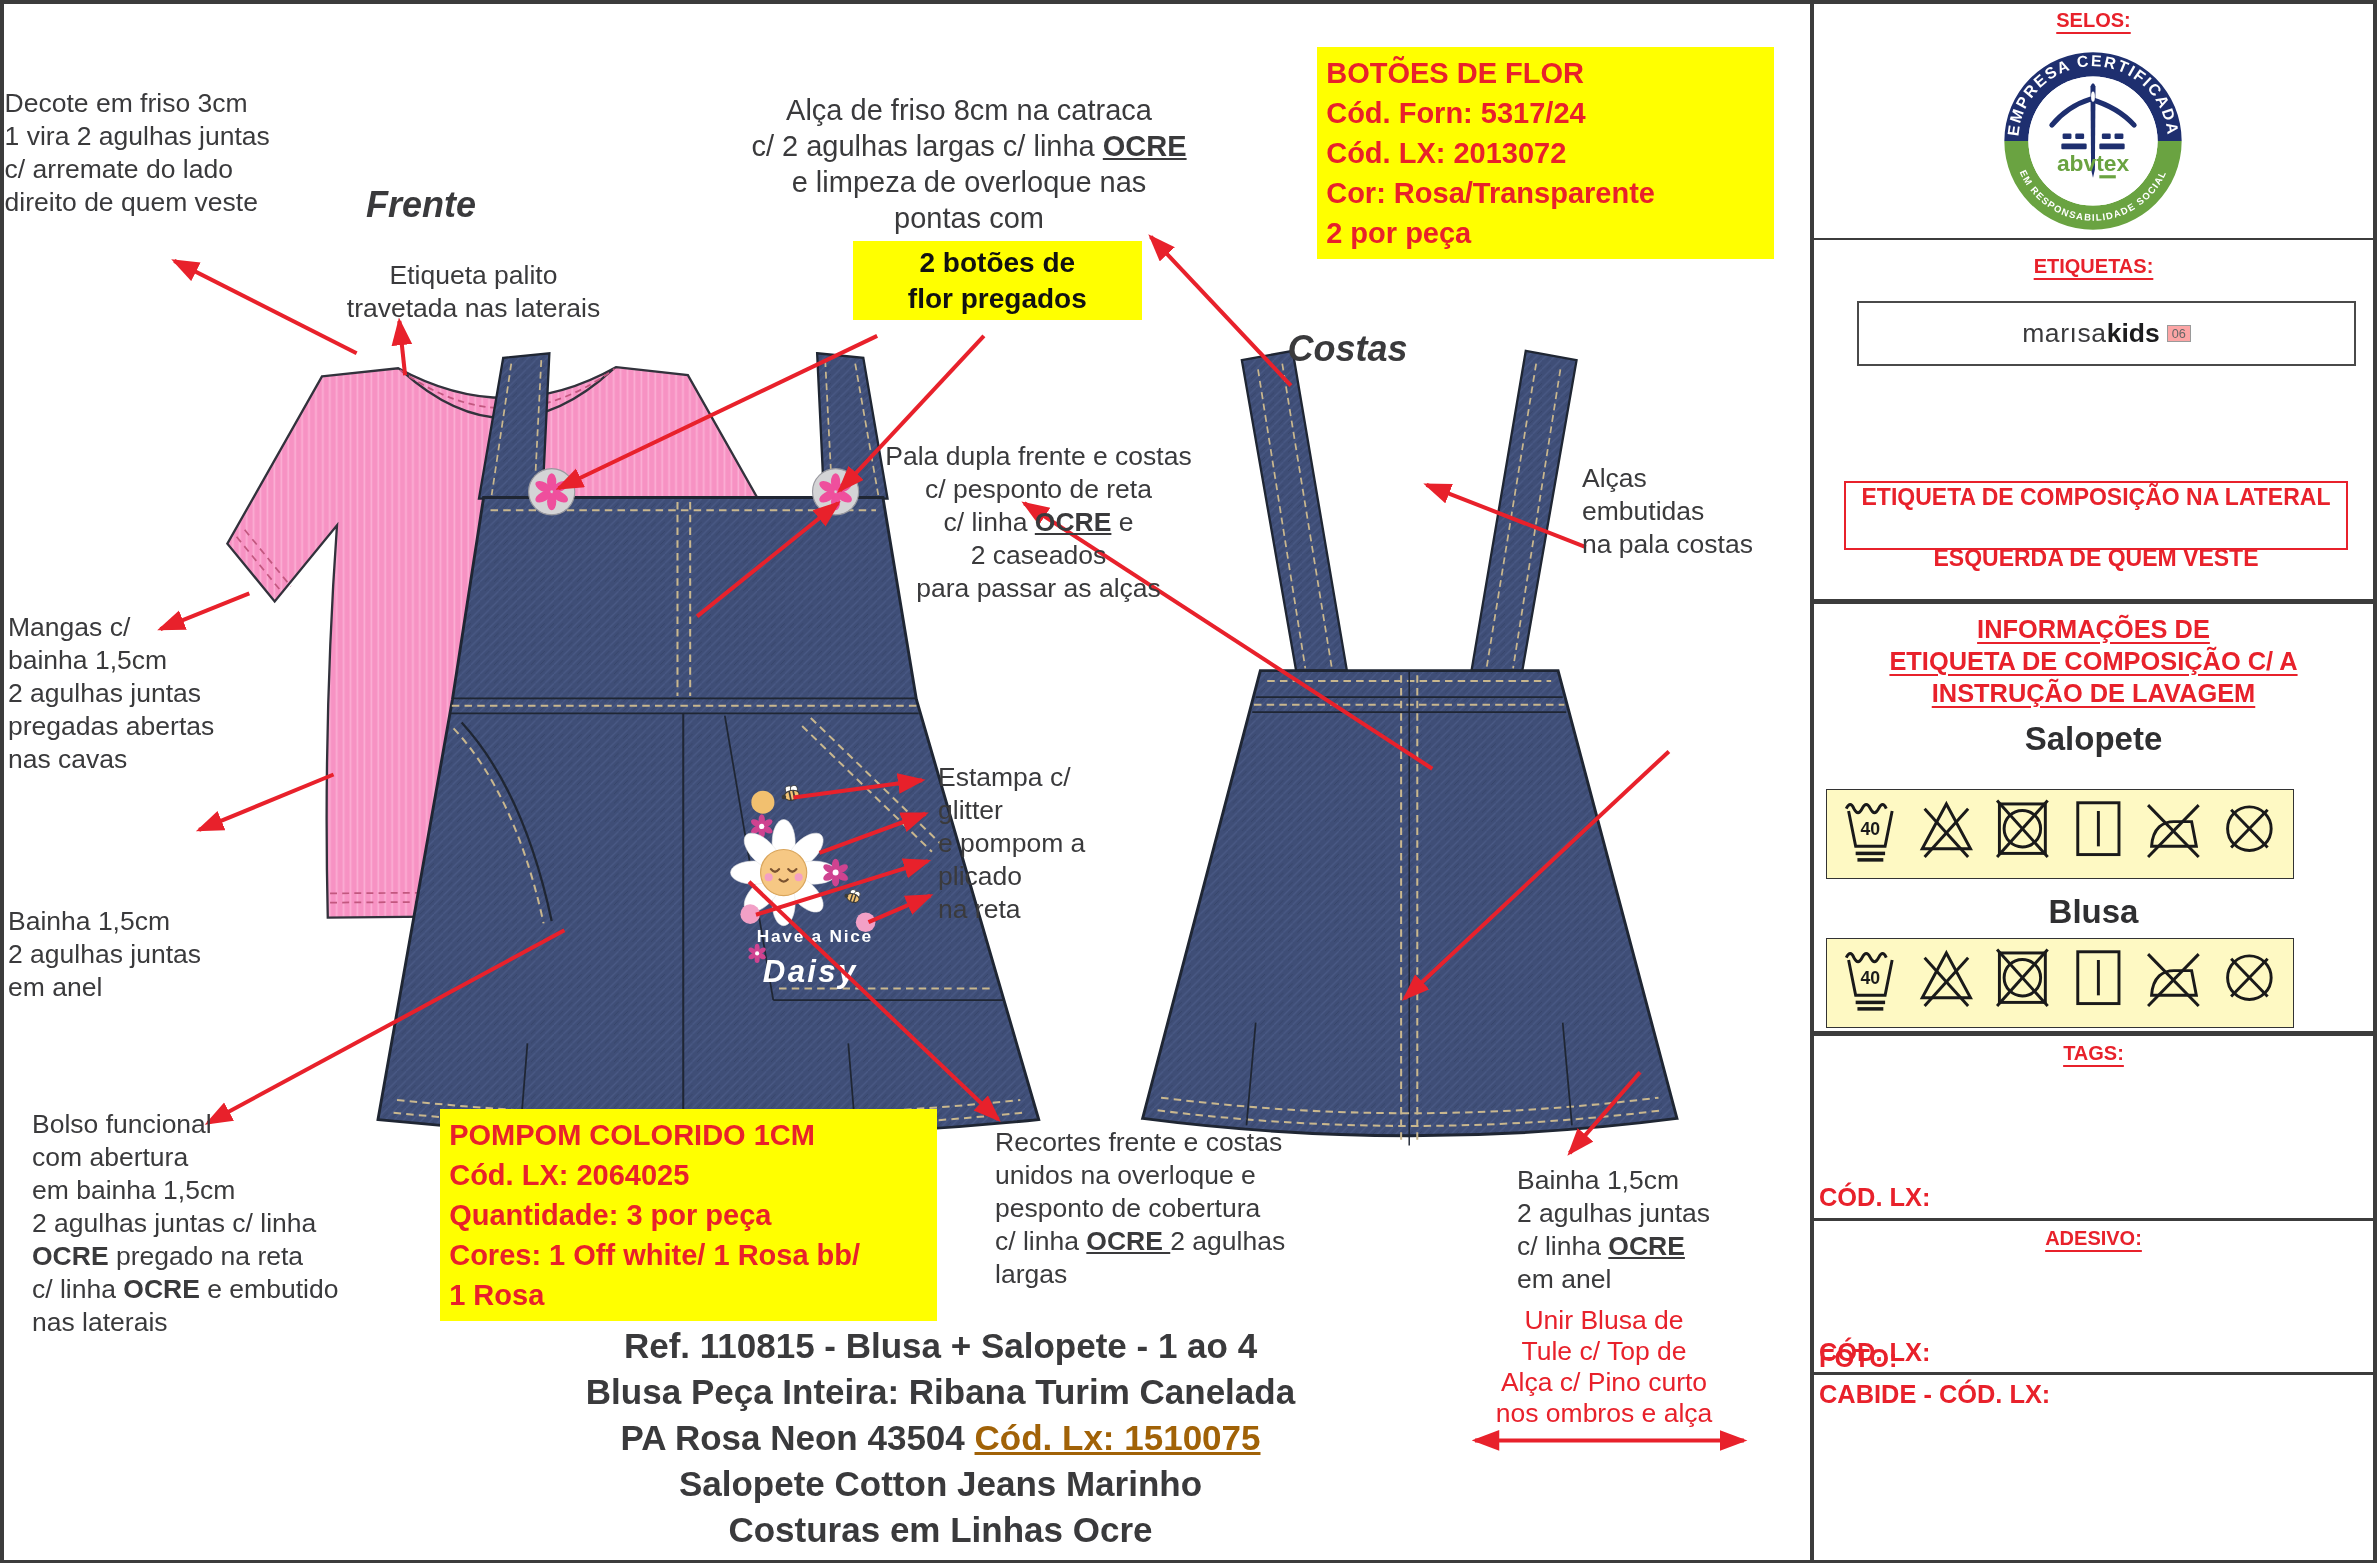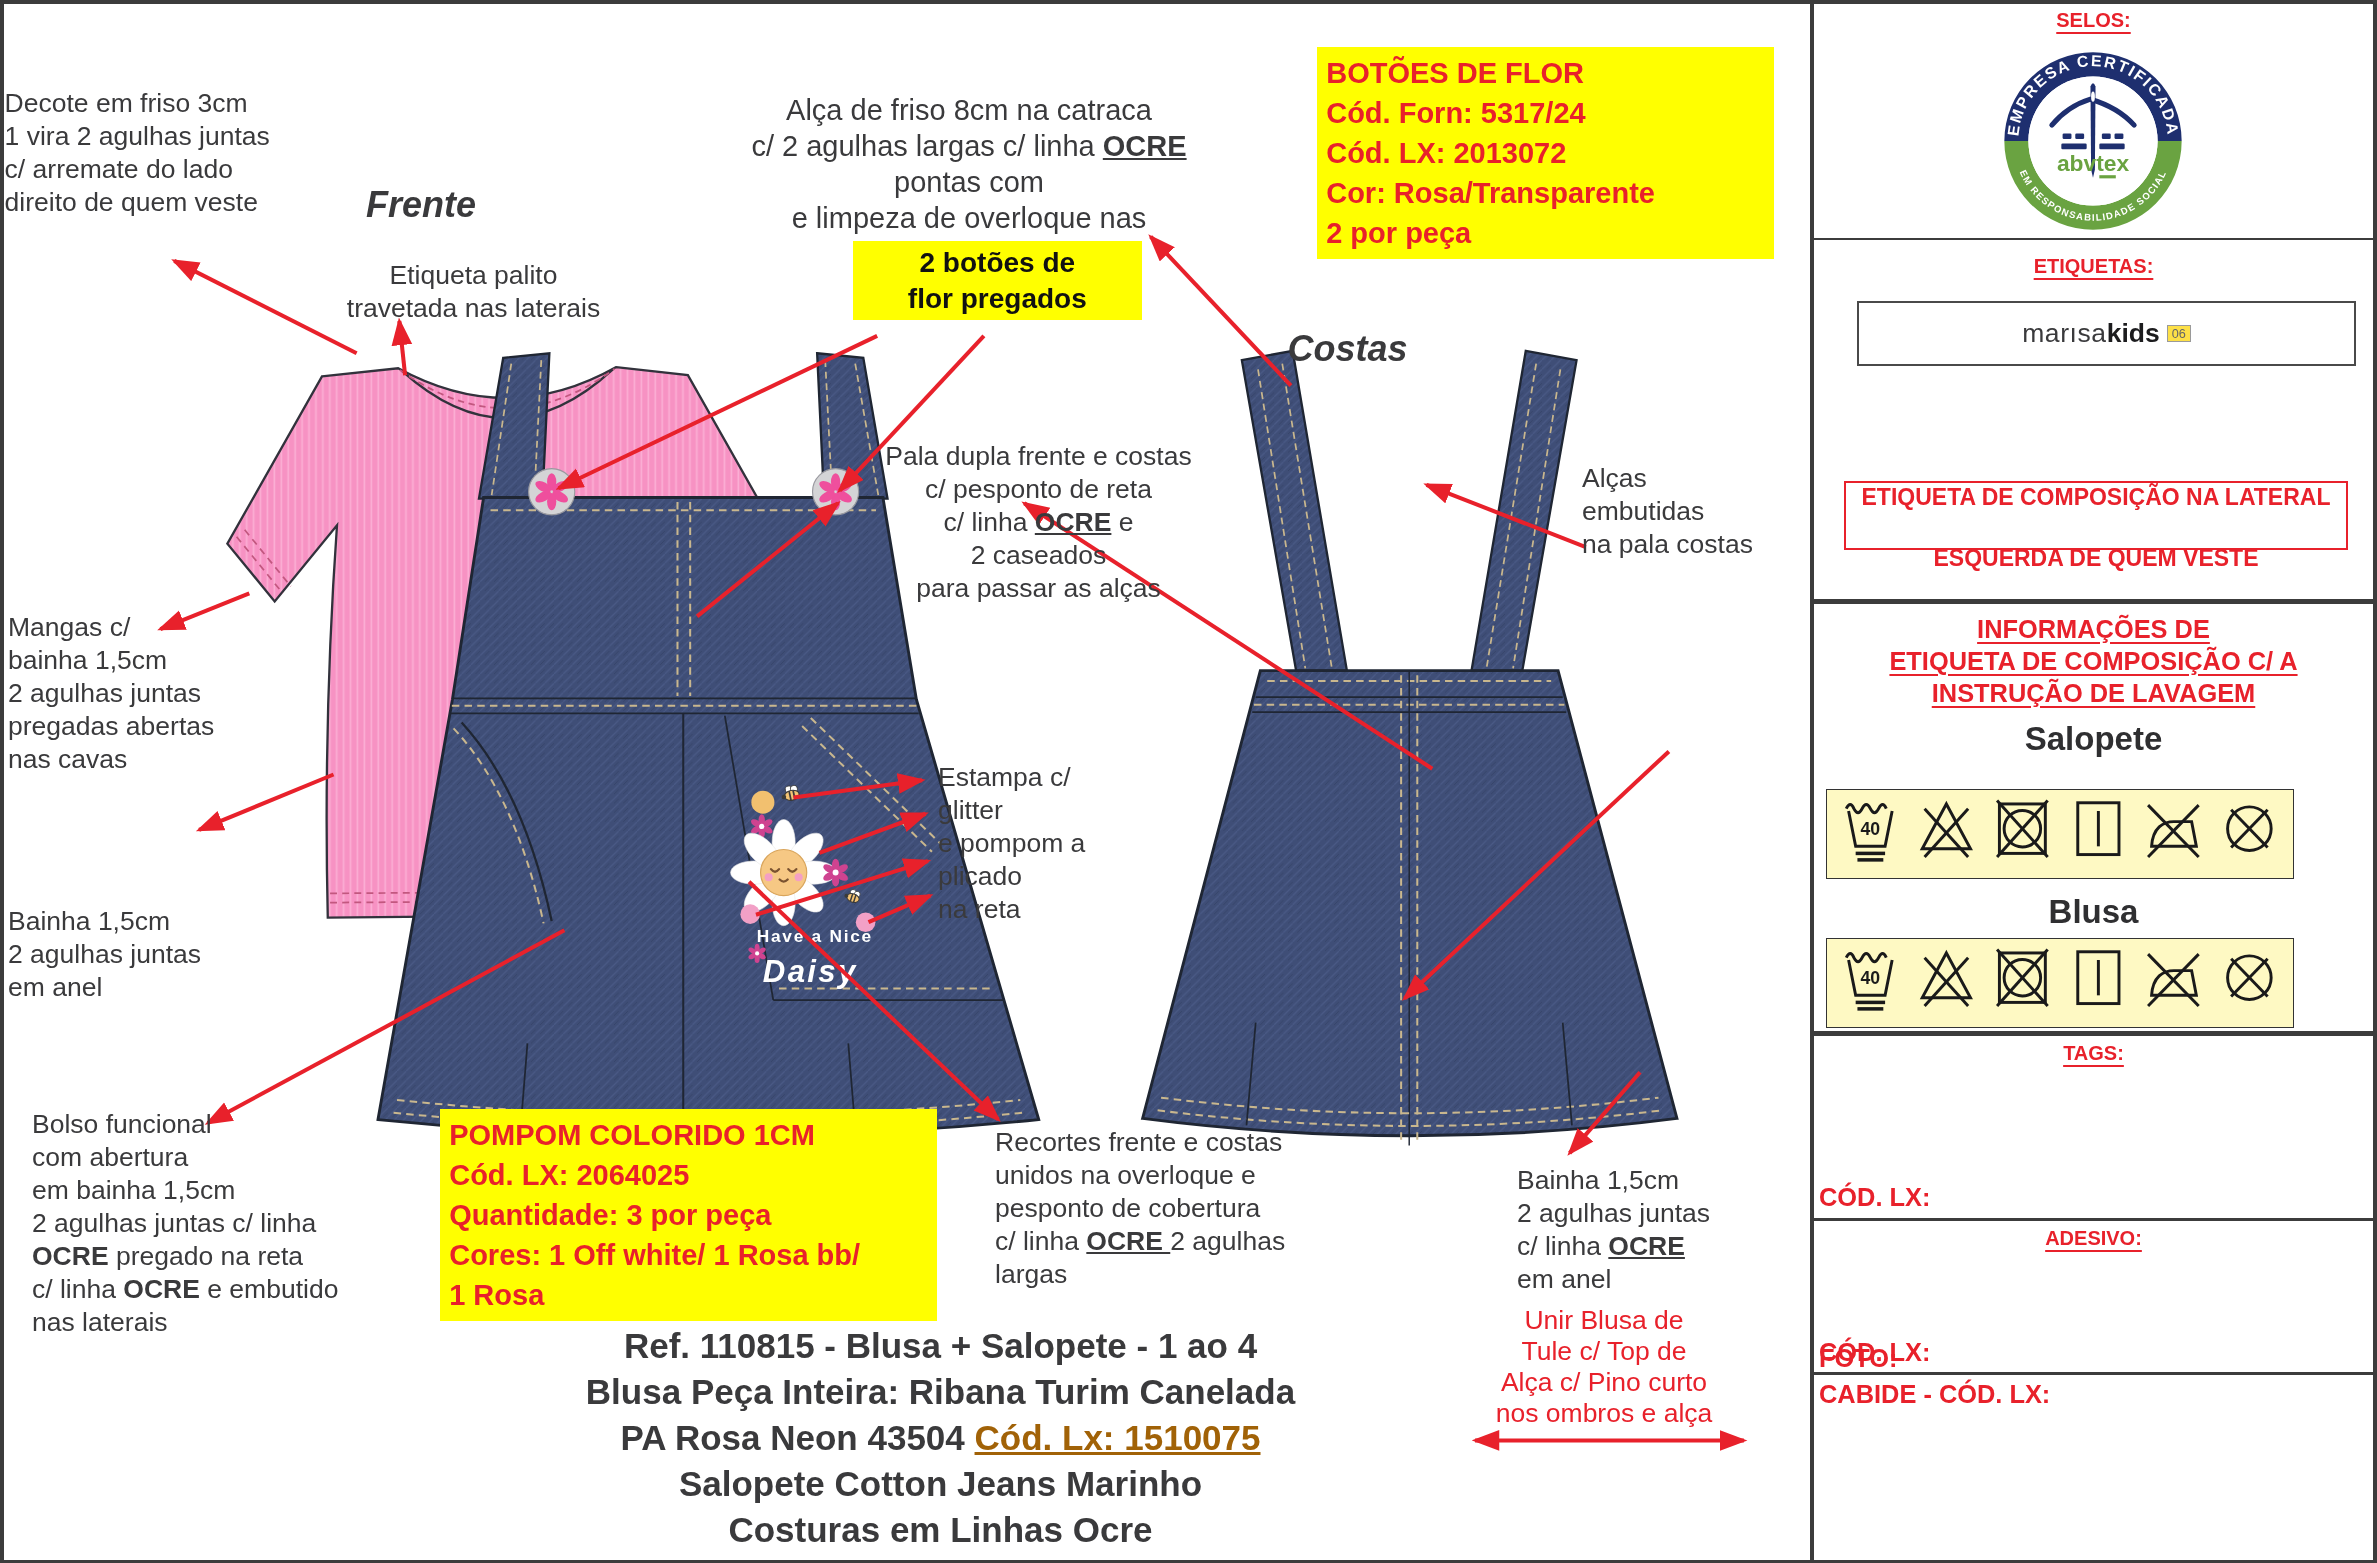--- a/index.html
+++ b/index.html
@@ -25,21 +25,21 @@
   .rlabel{position:absolute;color:#e8212b;font-weight:bold;font-size:25.4px;z-index:30;}
   .gtitle{position:absolute;left:1812px;width:563px;text-align:center;color:#2f2f31;
           font-weight:bold;font-size:33px;z-index:30;}
   .info-title{position:absolute;left:1812px;width:563px;text-align:center;color:#e8212b;
           font-weight:bold;font-size:25.4px;line-height:32px;z-index:30;}
   .info-title div{text-decoration:underline;text-underline-offset:4px;}
   .brandbox{position:absolute;left:1857px;top:301px;width:495px;height:61px;border:2.3px solid #4a4a4a;
           background:#fff;display:flex;align-items:center;justify-content:center;z-index:30;}
   .brandbox .m1{font-size:26.5px;color:#3a3a3c;letter-spacing:0.6px;}
   .brandbox .m2{font-size:26.5px;color:#1c1c1e;font-weight:bold;}
-  .brandbox .m3{font-size:12.7px;color:#666;border:1.2px solid #9a9a9a;padding:0.6px 4px;margin-left:7px;background:#fde047;}
+  .brandbox .m3{font-size:12.7px;color:#666;border:1.2px solid #9a9a9a;padding:0.6px 4px;margin-left:7px;background:#fca5a5;}
   .compbox{position:absolute;left:1844px;top:481px;width:500px;height:65px;border:2.9px solid #e8212b;
           display:flex;flex-direction:column;align-items:center;
           color:#e8212b;font-weight:bold;font-size:23px;line-height:29px;text-align:center;z-index:30;gap:32px;}
   .carebox{position:absolute;left:1826px;width:466px;height:88px;border:1.7px solid #333;background:#fef9c3;
           display:flex;align-items:flex-start;justify-content:space-evenly;z-index:30;}
   .care-sym{height:74px;display:flex;align-items:center;}
   .care-sym svg{height:73px;width:auto;display:block;}
   .unir{position:absolute;left:1454px;top:1305px;width:300px;text-align:center;color:#e8212b;
         font-size:26.5px;line-height:31px;z-index:30;}
 </style>
@@ -230,22 +230,22 @@
   </div>
 
   <div class="ann ctr" style="left:312px;top:259px;width:323px;">
     <div>Etiqueta palito</div>
     <div>travetada nas laterais</div>
   </div>
 
   <div class="ann ctr" style="left:692px;top:92px;width:554px;font-size:29px;line-height:36px;">
     <div>Alça de friso 8cm na catraca</div>
     <div><span>c/ 2 agulhas largas c/ linha </span><span class="ocre">OCRE</span></div>
+    <div>e limpeza de overloque  nas</div>
     <div>pontas com</div>
-    <div>e limpeza de overloque  nas</div>
   </div>
 
   <div class="ybox blk" style="left:853px;top:241px;width:284px;">
     <div>2 botões de</div>
     <div>flor pregados</div>
   </div>
 
   <div class="ybox red" style="left:1317px;top:47px;width:439px;">
     <div>BOTÕES DE FLOR</div>
     <div>Cód. Forn: 5317/24</div>

